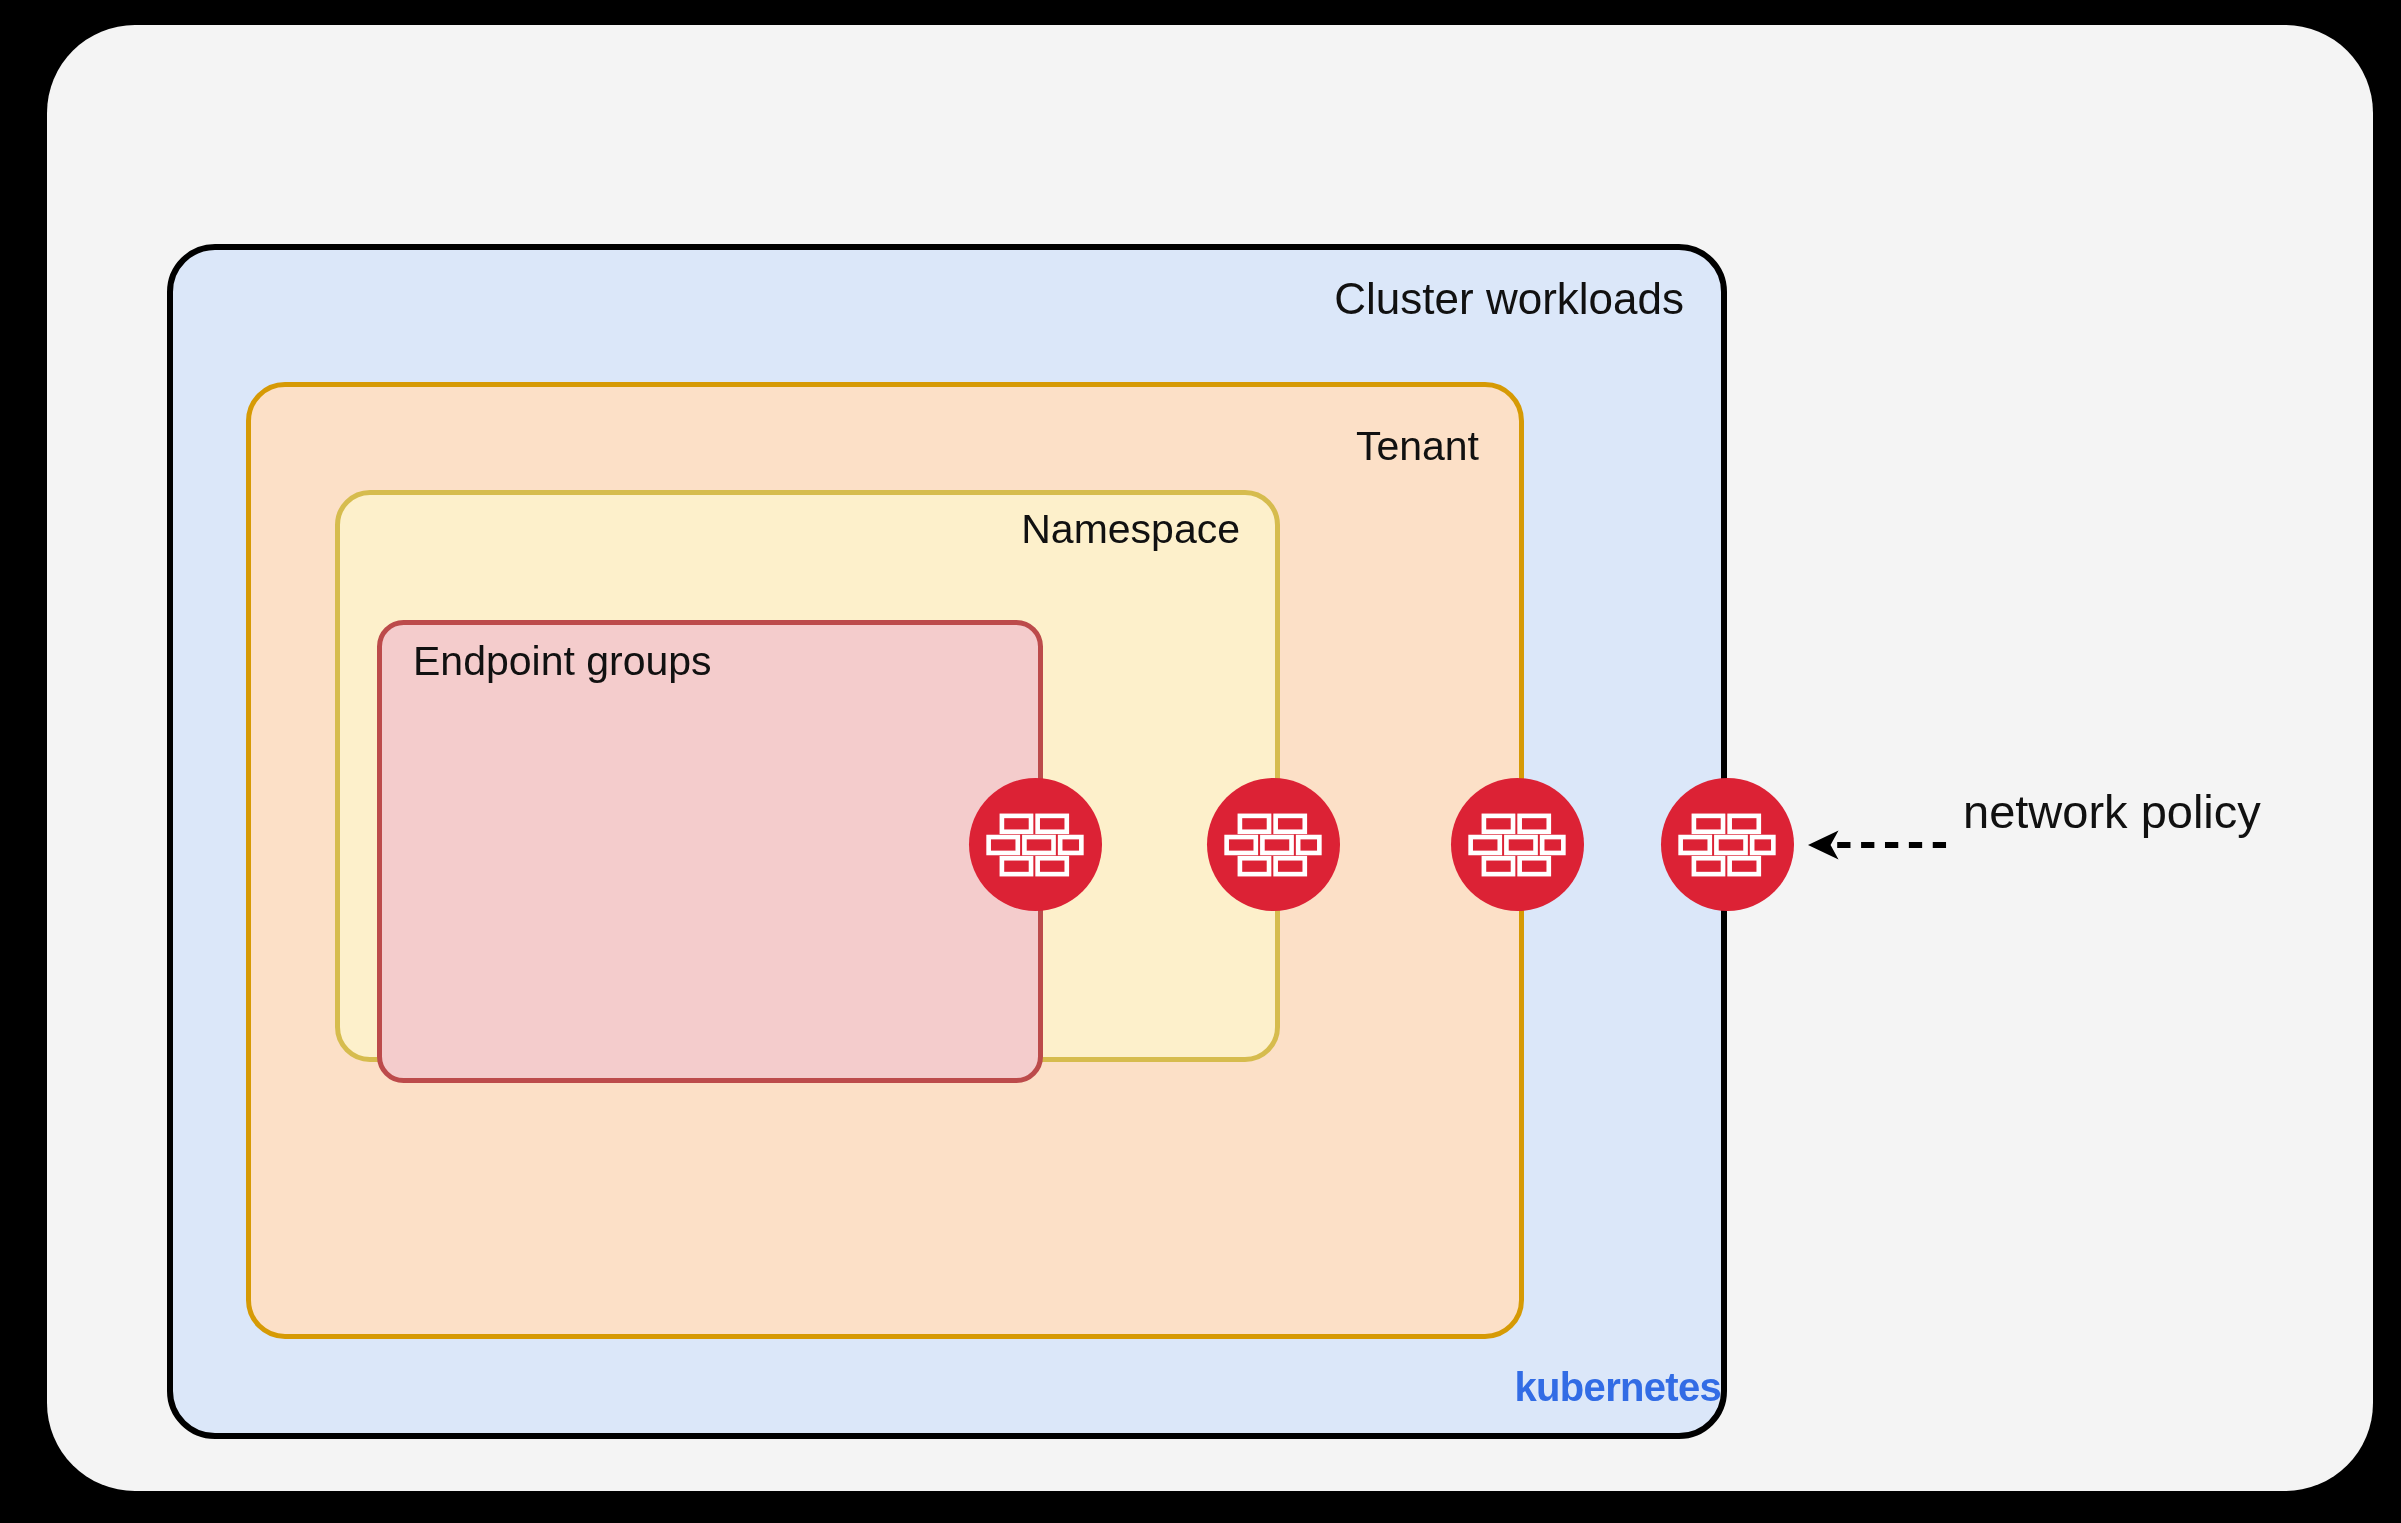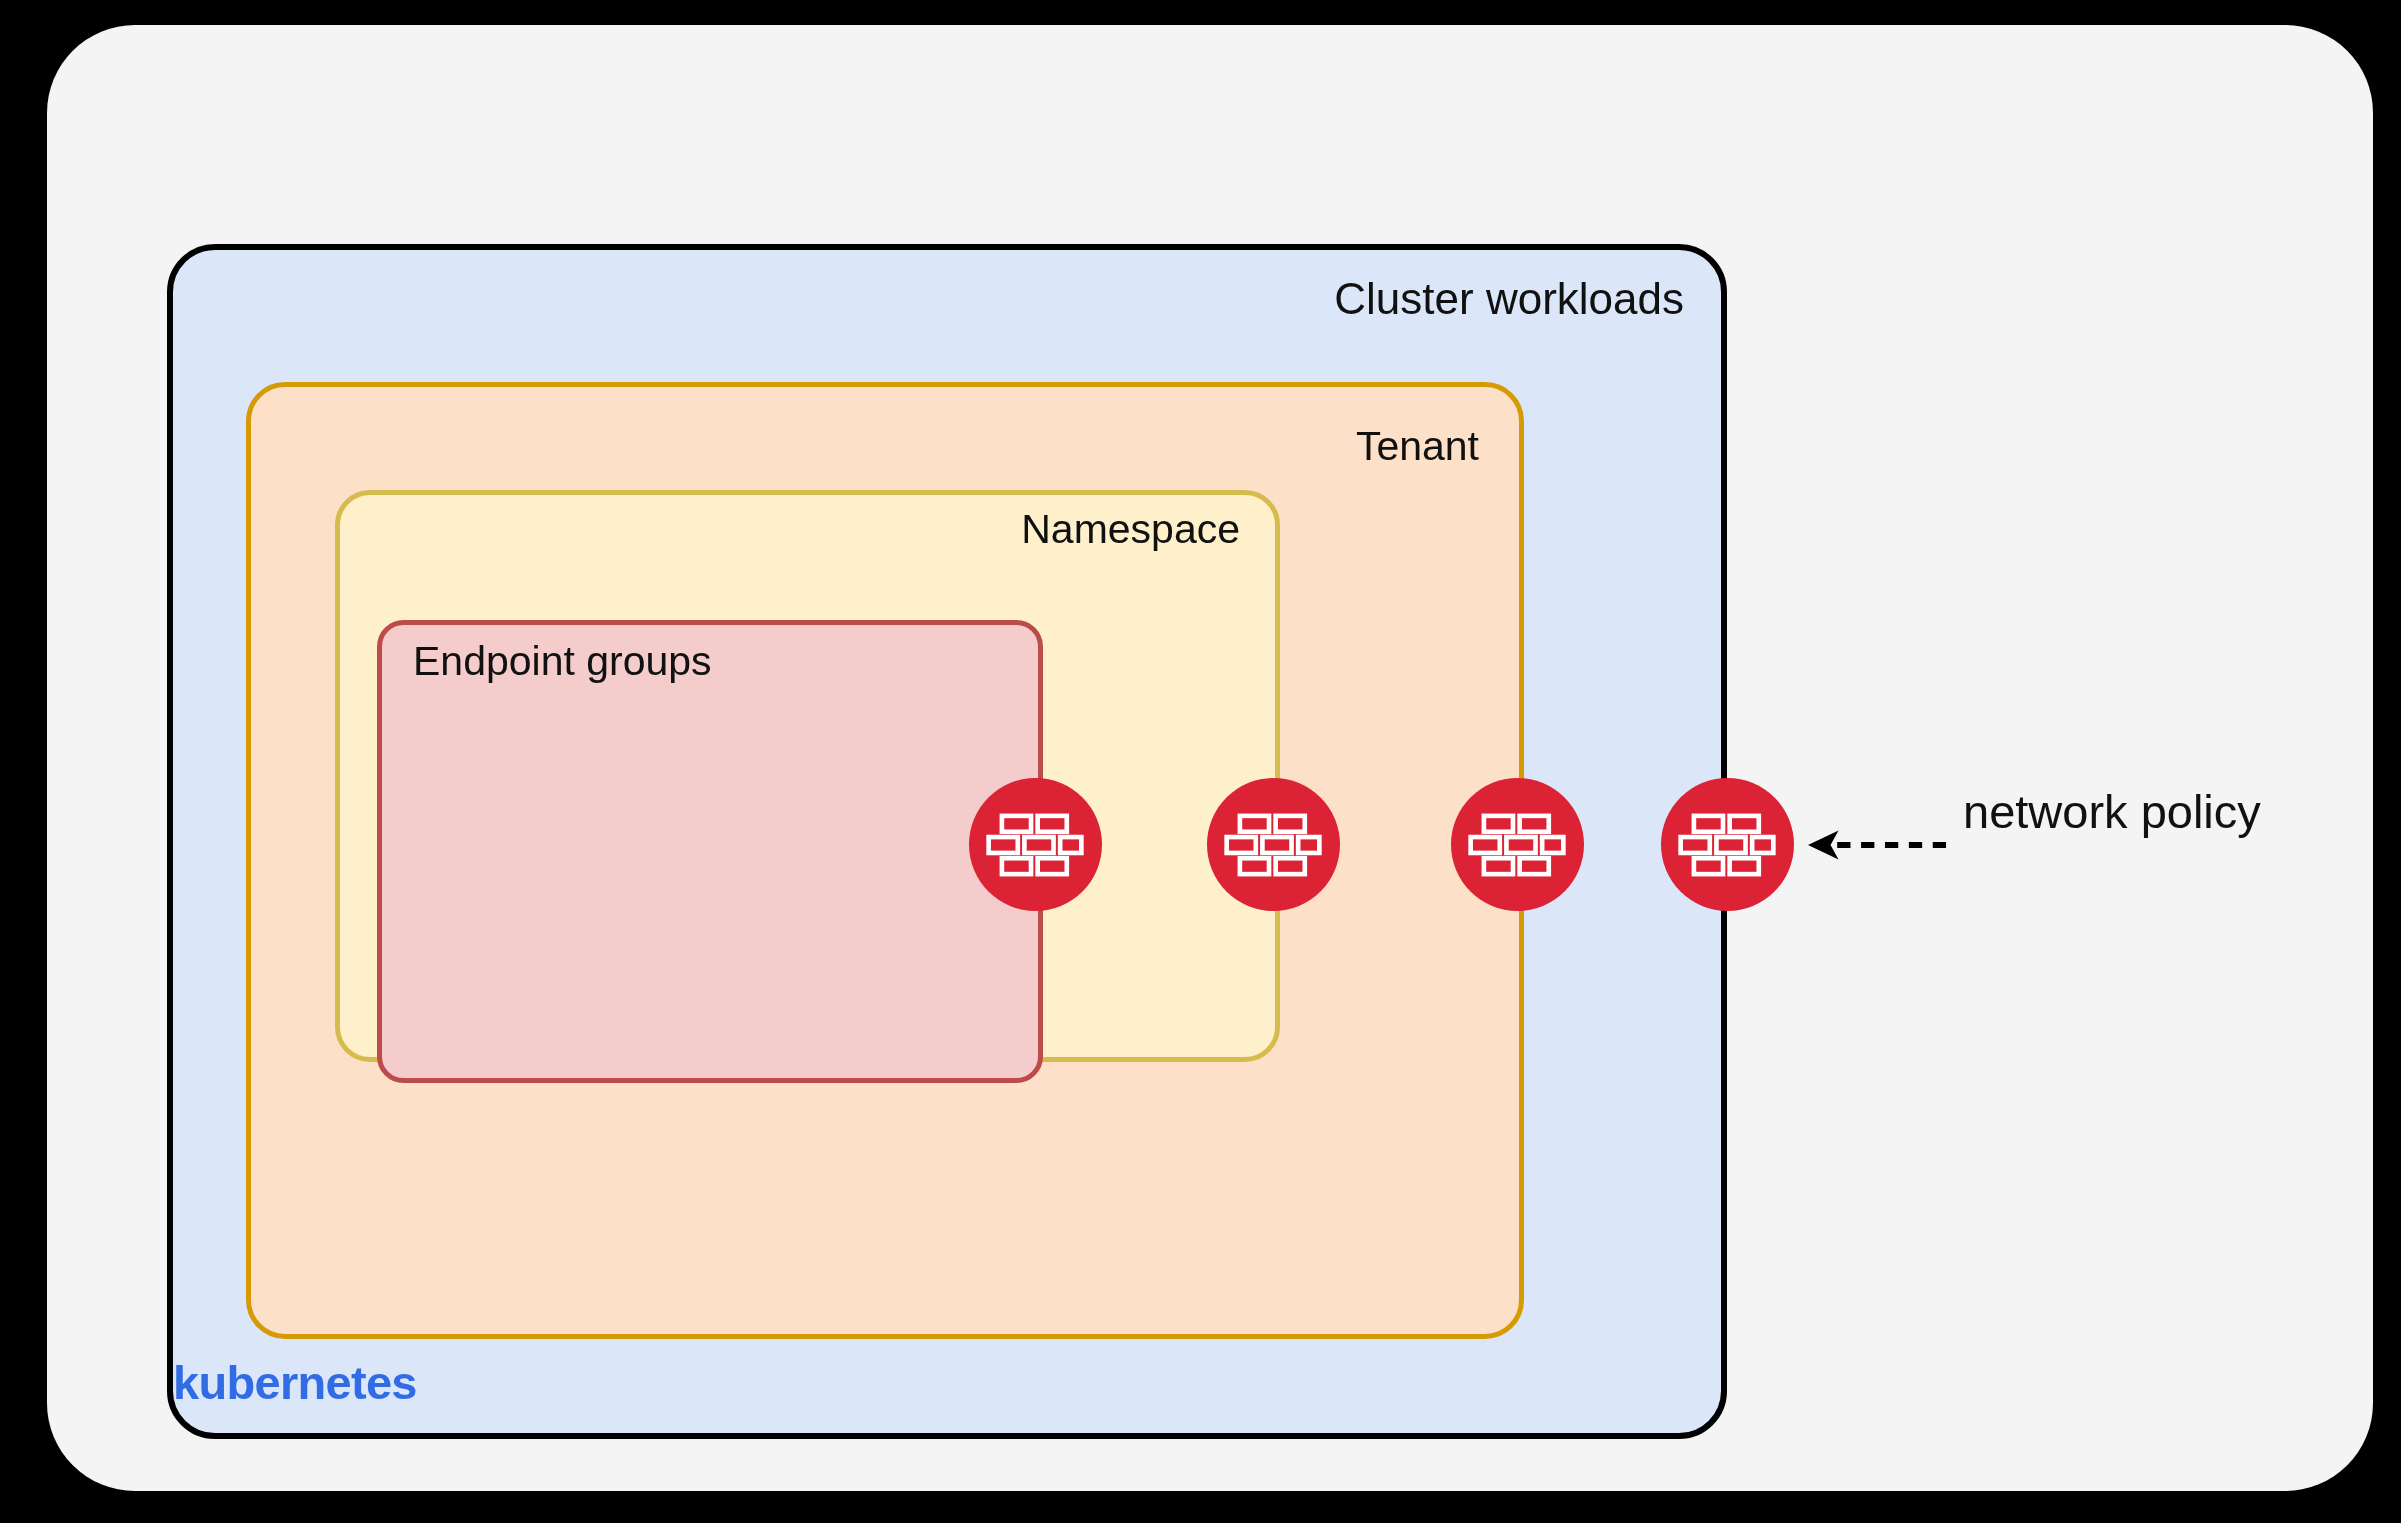--- a/index.html
+++ b/index.html
@@ -22,22 +22,22 @@
   .k8s-box{
     position:absolute;left:120px;top:219px;width:1560px;height:1195px;
     background:#DBE7F9;border:6px solid #000000;border-radius:48px;
     box-sizing:border-box;
   }
   .k8s-title{
     position:absolute;right:37px;top:24px;
     font-size:44px;color:#111111;white-space:nowrap;
   }
   .k8s-logo{
-    position:absolute;left:0;right:0;bottom:22.6px;text-align:left;
-    font-size:47px;font-weight:bold;color:#326CE5;white-space:nowrap;
+    position:absolute;left:0;right:0;bottom:22.6px;text-align:right;
+    font-size:40px;font-weight:bold;color:#326CE5;white-space:nowrap;
     letter-spacing:-0.7px;
   }
 
   
   .tenant-box{
     position:absolute;left:73px;top:132px;width:1278px;height:957px;
     background:#FCE0C7;border:5.3px solid #D69A05;border-radius:39px;
     box-sizing:border-box;
   }
   .tenant-title{

